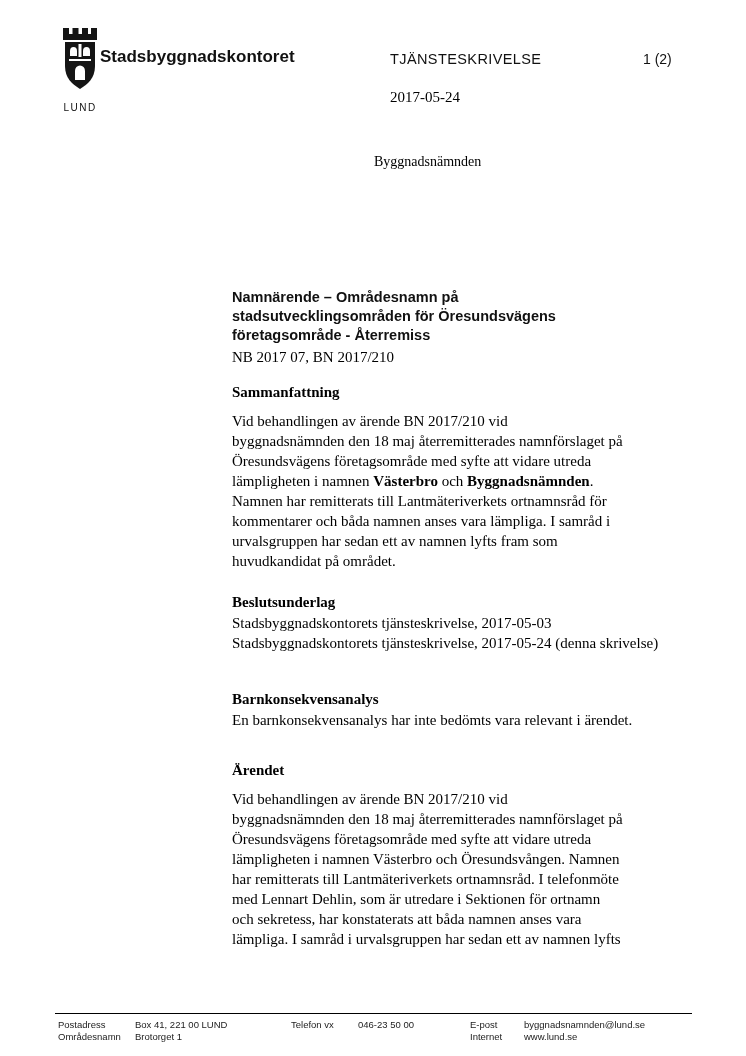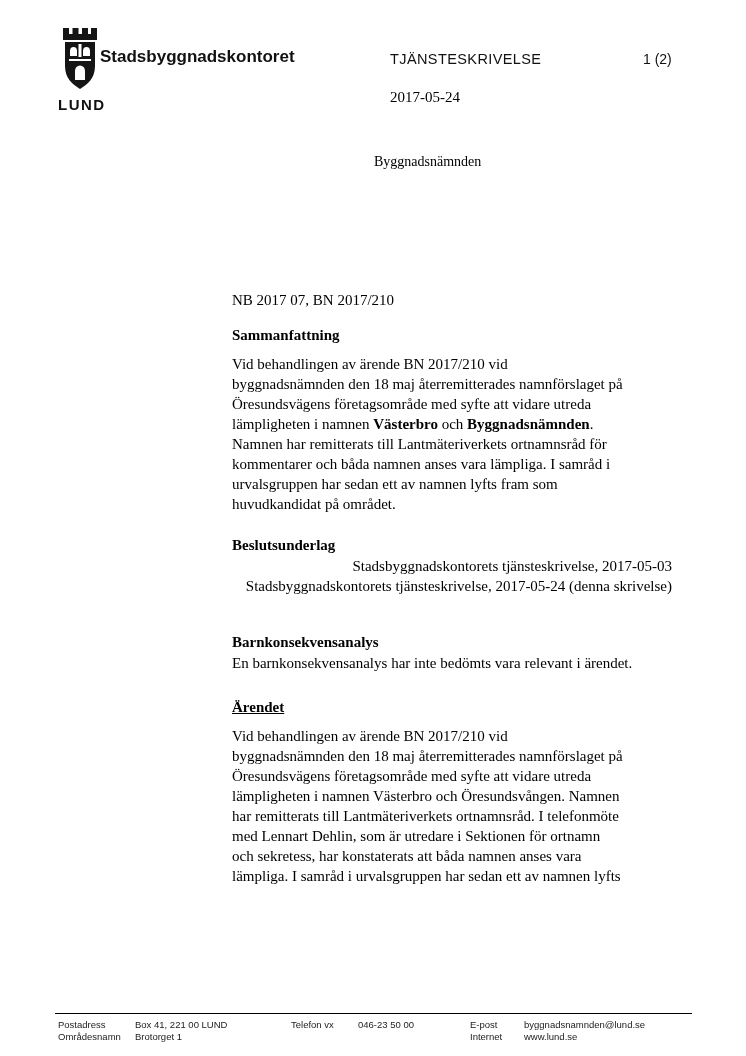--- a/index.html
+++ b/index.html
@@ -12,22 +12,22 @@
     font-family:"Liberation Serif", serif;
     overflow:hidden;
   }
   .abs { position:absolute; }
 
   
   .logo-block { left:58px; top:28px; width:44px; text-align:center; }
   .logo-emblem { display:block; margin:0 auto; }
   .logo-text {
     font-family:"Liberation Sans", sans-serif;
-    font-weight:bold; font-size:15px; letter-spacing:1.5px;
-    margin-top:6px; color:#111;
+    font-weight:normal; font-size:10px; letter-spacing:1.5px;
+    margin-top:12px; color:#111;
   }
   .org-name {
     left:100px; top:47px;
     font-family:"Liberation Sans", sans-serif;
     font-weight:bold; font-size:17px; color:#111;
   }
   .doc-type {
     left:390px; top:51px;
     font-family:"Liberation Sans", sans-serif;
     font-size:14.5px; letter-spacing:0.4px; color:#111;
@@ -46,24 +46,24 @@
   .title {
     font-family:"Liberation Sans", sans-serif;
     font-weight:bold; font-size:14.5px; line-height:19px;
     white-space:pre-line; color:#111;
   }
   .ref { margin-top:2px; }
   .sec-heading { font-size:15px; font-weight:bold; line-height:20px; }
   .h-sammanfattning { margin-top:15px; }
   .p-summary { margin-top:9px; }
   .h-besluts { margin-top:21px; }
-  .besluts-lines { margin-top:1px;text-align:right; }
+  .besluts-lines { margin-top:1px; }
   .h-barn { margin-top:36px; }
   .barn-text { margin-top:1px; }
-  .h-arendet { margin-top:24px;text-decoration:underline; }
+  .h-arendet { margin-top:30px; }
   .p-arendet { margin-top:9px; }
 
   
   .footer-rule { left:55px; top:1013px; width:637px; border-top:1px solid #000; height:0; }
   .footer {
     left:0; top:1019px; width:690px; height:30px;
     font-family:"Liberation Sans", sans-serif;
     font-size:9.5px; line-height:11.5px; color:#222;
   }
   .fcol { position:absolute; top:0; white-space:nowrap; }
@@ -99,20 +99,23 @@
     <div class="logo-text">LUND</div>
   </div>
 
   <div class="abs org-name">Stadsbyggnadskontoret</div>
   <div class="abs doc-type">TJÄNSTESKRIVELSE</div>
   <div class="abs page-num">1 (2)</div>
   <div class="abs doc-date">2017-05-24</div>
   <div class="abs recipient">Byggnadsnämnden</div>
 
   <main class="abs content">
+    <h1 class="title">Namnärende – Områdesnamn på
+stadsutvecklingsområden för Öresundsvägens
+företagsområde - Återremiss</h1>
     <div class="ref">NB 2017 07, BN 2017/210</div>
 
     <h2 class="sec-heading h-sammanfattning">Sammanfattning</h2>
     <p class="pre p-summary"><span>Vid behandlingen av ärende BN 2017/210 vid
 byggnadsnämnden den 18 maj återremitterades namnförslaget på
 Öresundsvägens företagsområde med syfte att vidare utreda
 lämpligheten i namnen </span><strong>Västerbro</strong><span> och </span><strong>Byggnadsnämnden</strong><span>.
 Namnen har remitterats till Lantmäteriverkets ortnamnsråd för
 kommentarer och båda namnen anses vara lämpliga. I samråd i
 urvalsgruppen har sedan ett av namnen lyfts fram som

